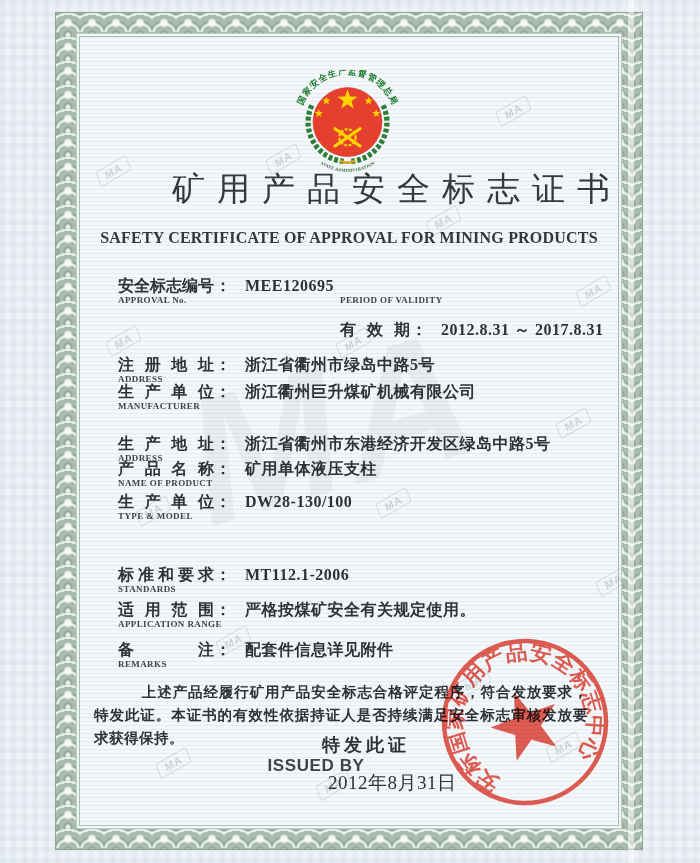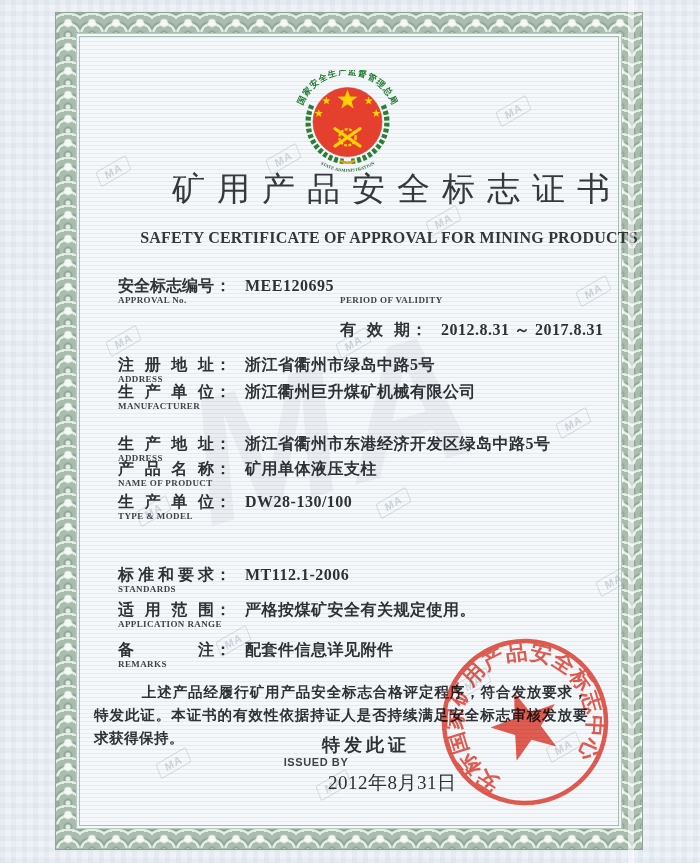--- a/index.html
+++ b/index.html
@@ -53,21 +53,21 @@
 
   .emblem{ position:absolute; left:214px; top:37px; width:115px; height:106px; }
 
   .title-zh{
     position:absolute; top:134px; left:0; width:100%; text-align:right;
     font-size:33px; font-weight:normal; color:#35383c; letter-spacing:12px; text-indent:12px;
     white-space:nowrap;
   }
   .title-en{
     position:absolute; top:196px; left:0; width:100%; text-align:center;
-    font-size:16px; font-weight:bold; color:#33373b; letter-spacing:.2px; white-space:nowrap;margin-left:40px;
+    font-size:16px; font-weight:bold; color:#33373b; letter-spacing:.2px; white-space:nowrap;
   }
 
   .row{ position:absolute; left:42px; height:36px; white-space:nowrap; color:#2e3236; }
   .lz{
     display:inline-block; width:96px; font-size:16px; font-weight:bold;
     text-align:justify; text-align-last:justify; vertical-align:baseline;
   }
   .lz.w3{ width:70px;margin-top:44px; }
   .colon{ font-size:16px; font-weight:bold; padding:0 2px 0 1px; }
   .val{ font-size:16px; font-weight:bold; letter-spacing:.5px;margin-left:12px; }
@@ -85,21 +85,21 @@
     font-size:14.5px; font-weight:bold; color:#2e3236; line-height:23px;
     text-indent:3.3em; text-align:justify; letter-spacing:.5px;
   }
 
   .issuer-zh{
     position:absolute; left:160px; top:700px; width:260px; text-align:center;
     font-size:18px; font-weight:bold; letter-spacing:4px; color:#2e3236;
   }
   .issuer-en{
     position:absolute; left:120px; top:723px; width:240px; text-align:center;
-    font-family:"Liberation Sans",sans-serif; font-size:11px; font-weight:bold;
+    font-family:"Liberation Sans",sans-serif; font-size:17px; font-weight:bold;
     letter-spacing:.6px; color:#3f444a;
   }
   .issue-date{
     position:absolute; left:252px; top:737px;
     font-size:19px; font-weight:normal; color:#2e3236; letter-spacing:.5px;
   }
 
   .seal{
     position:absolute; left:359px; top:599px; width:180px; height:180px;
     z-index:3; transform:rotate(-20deg); opacity:.82; mix-blend-mode:multiply;

